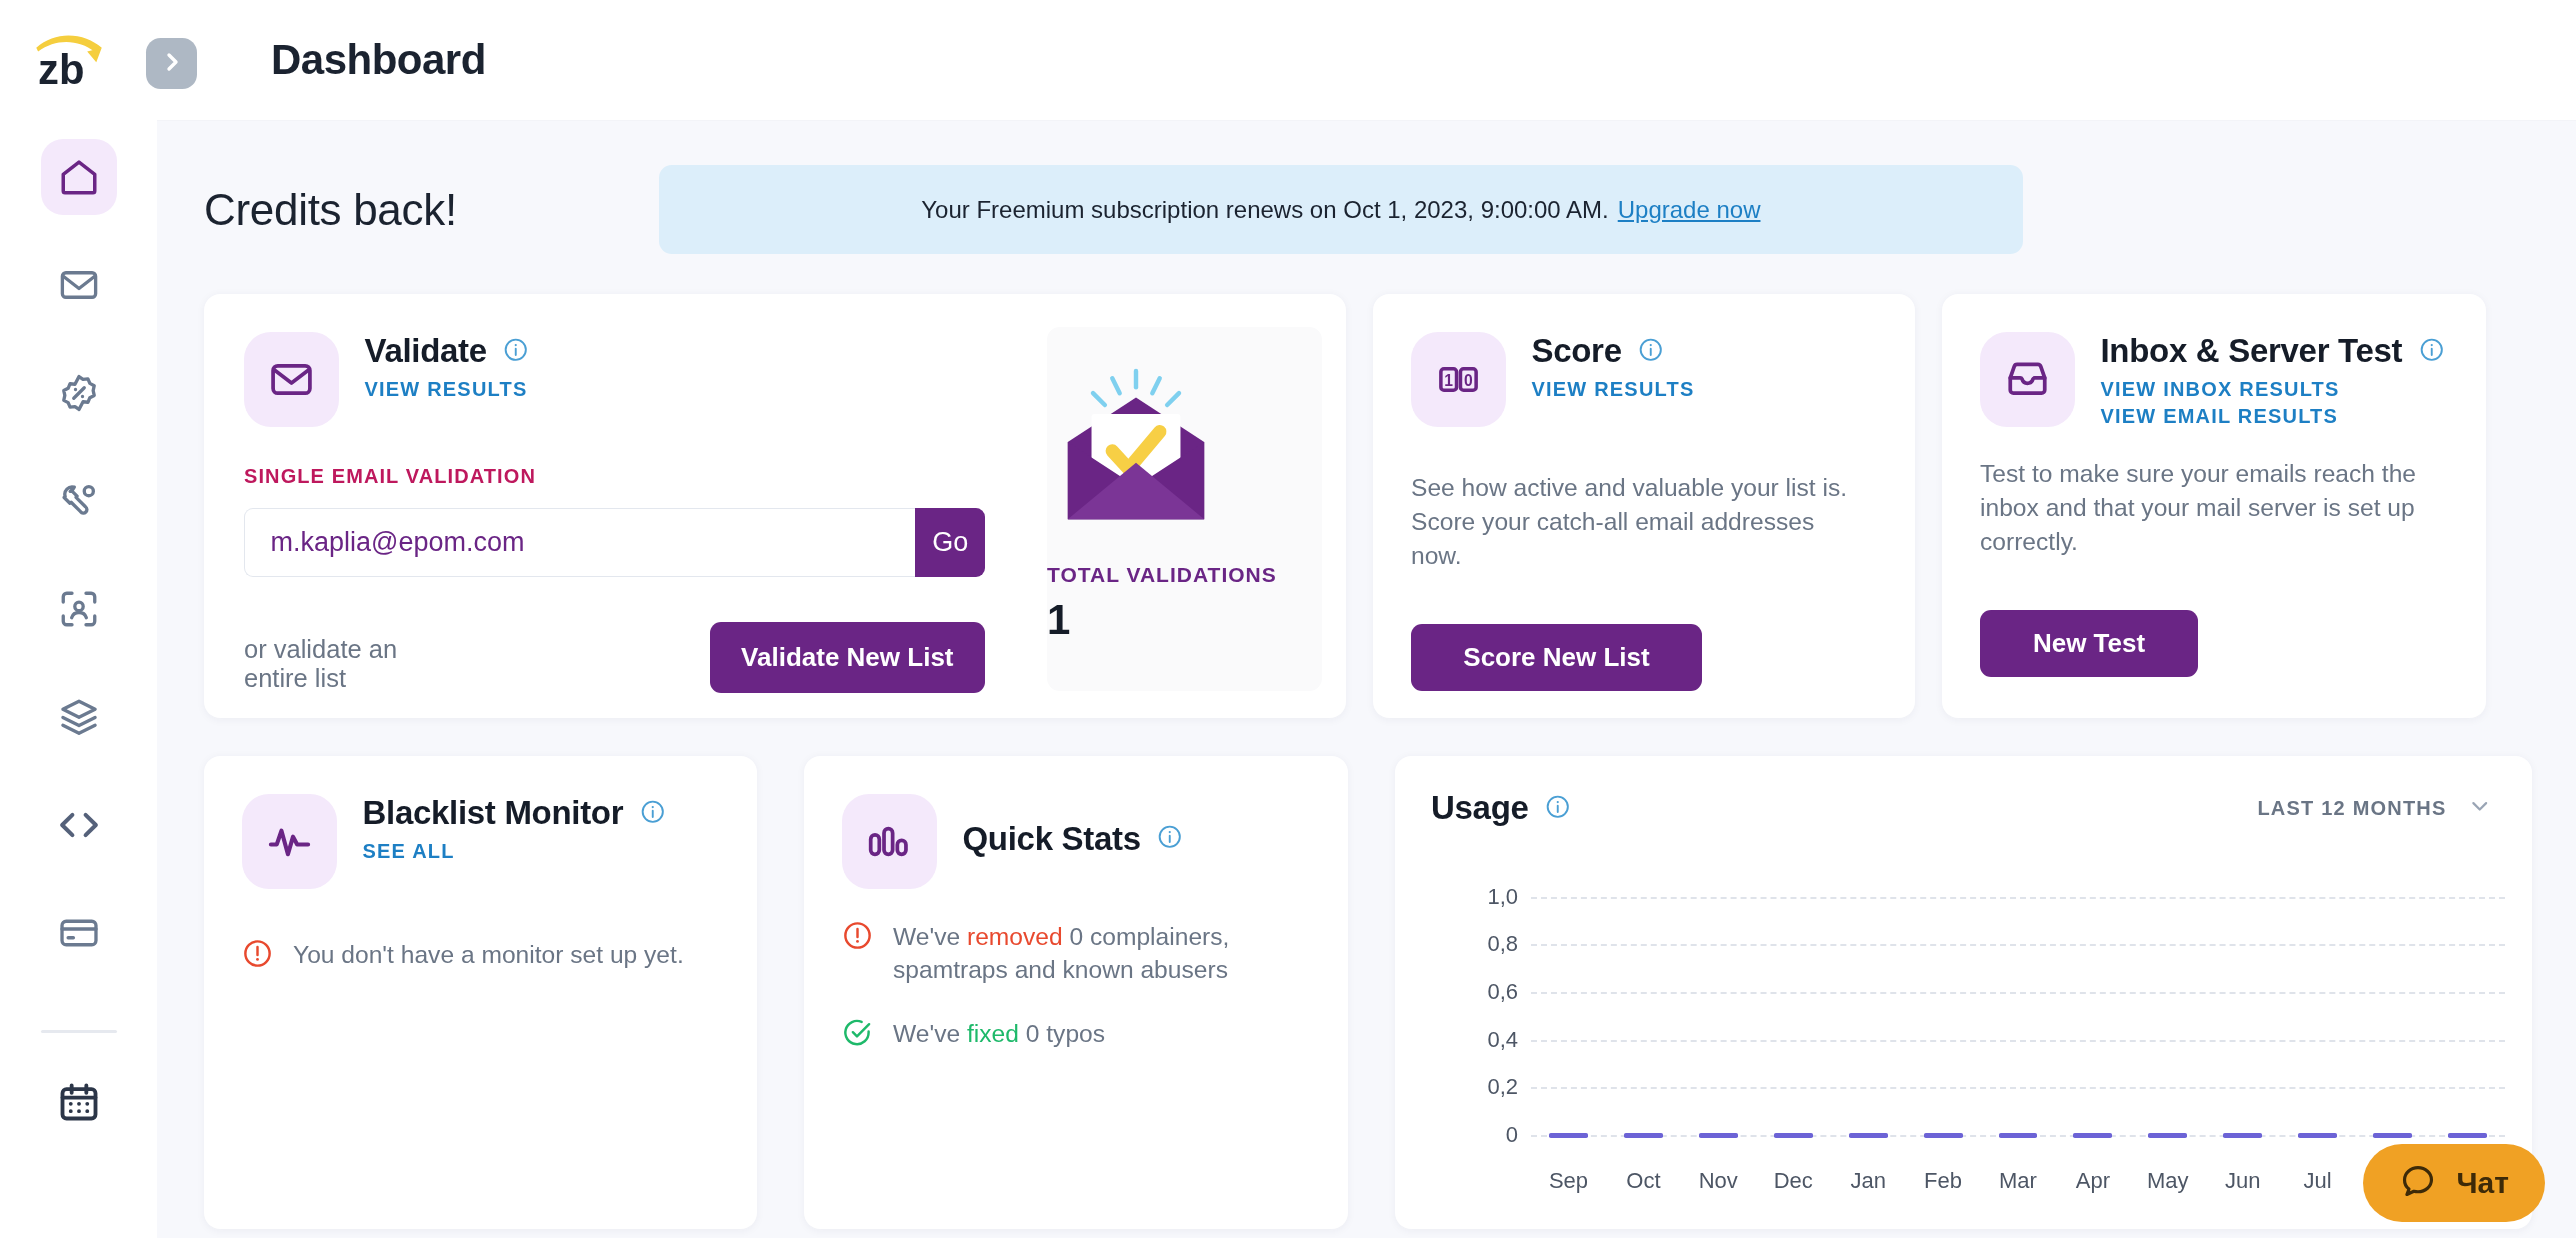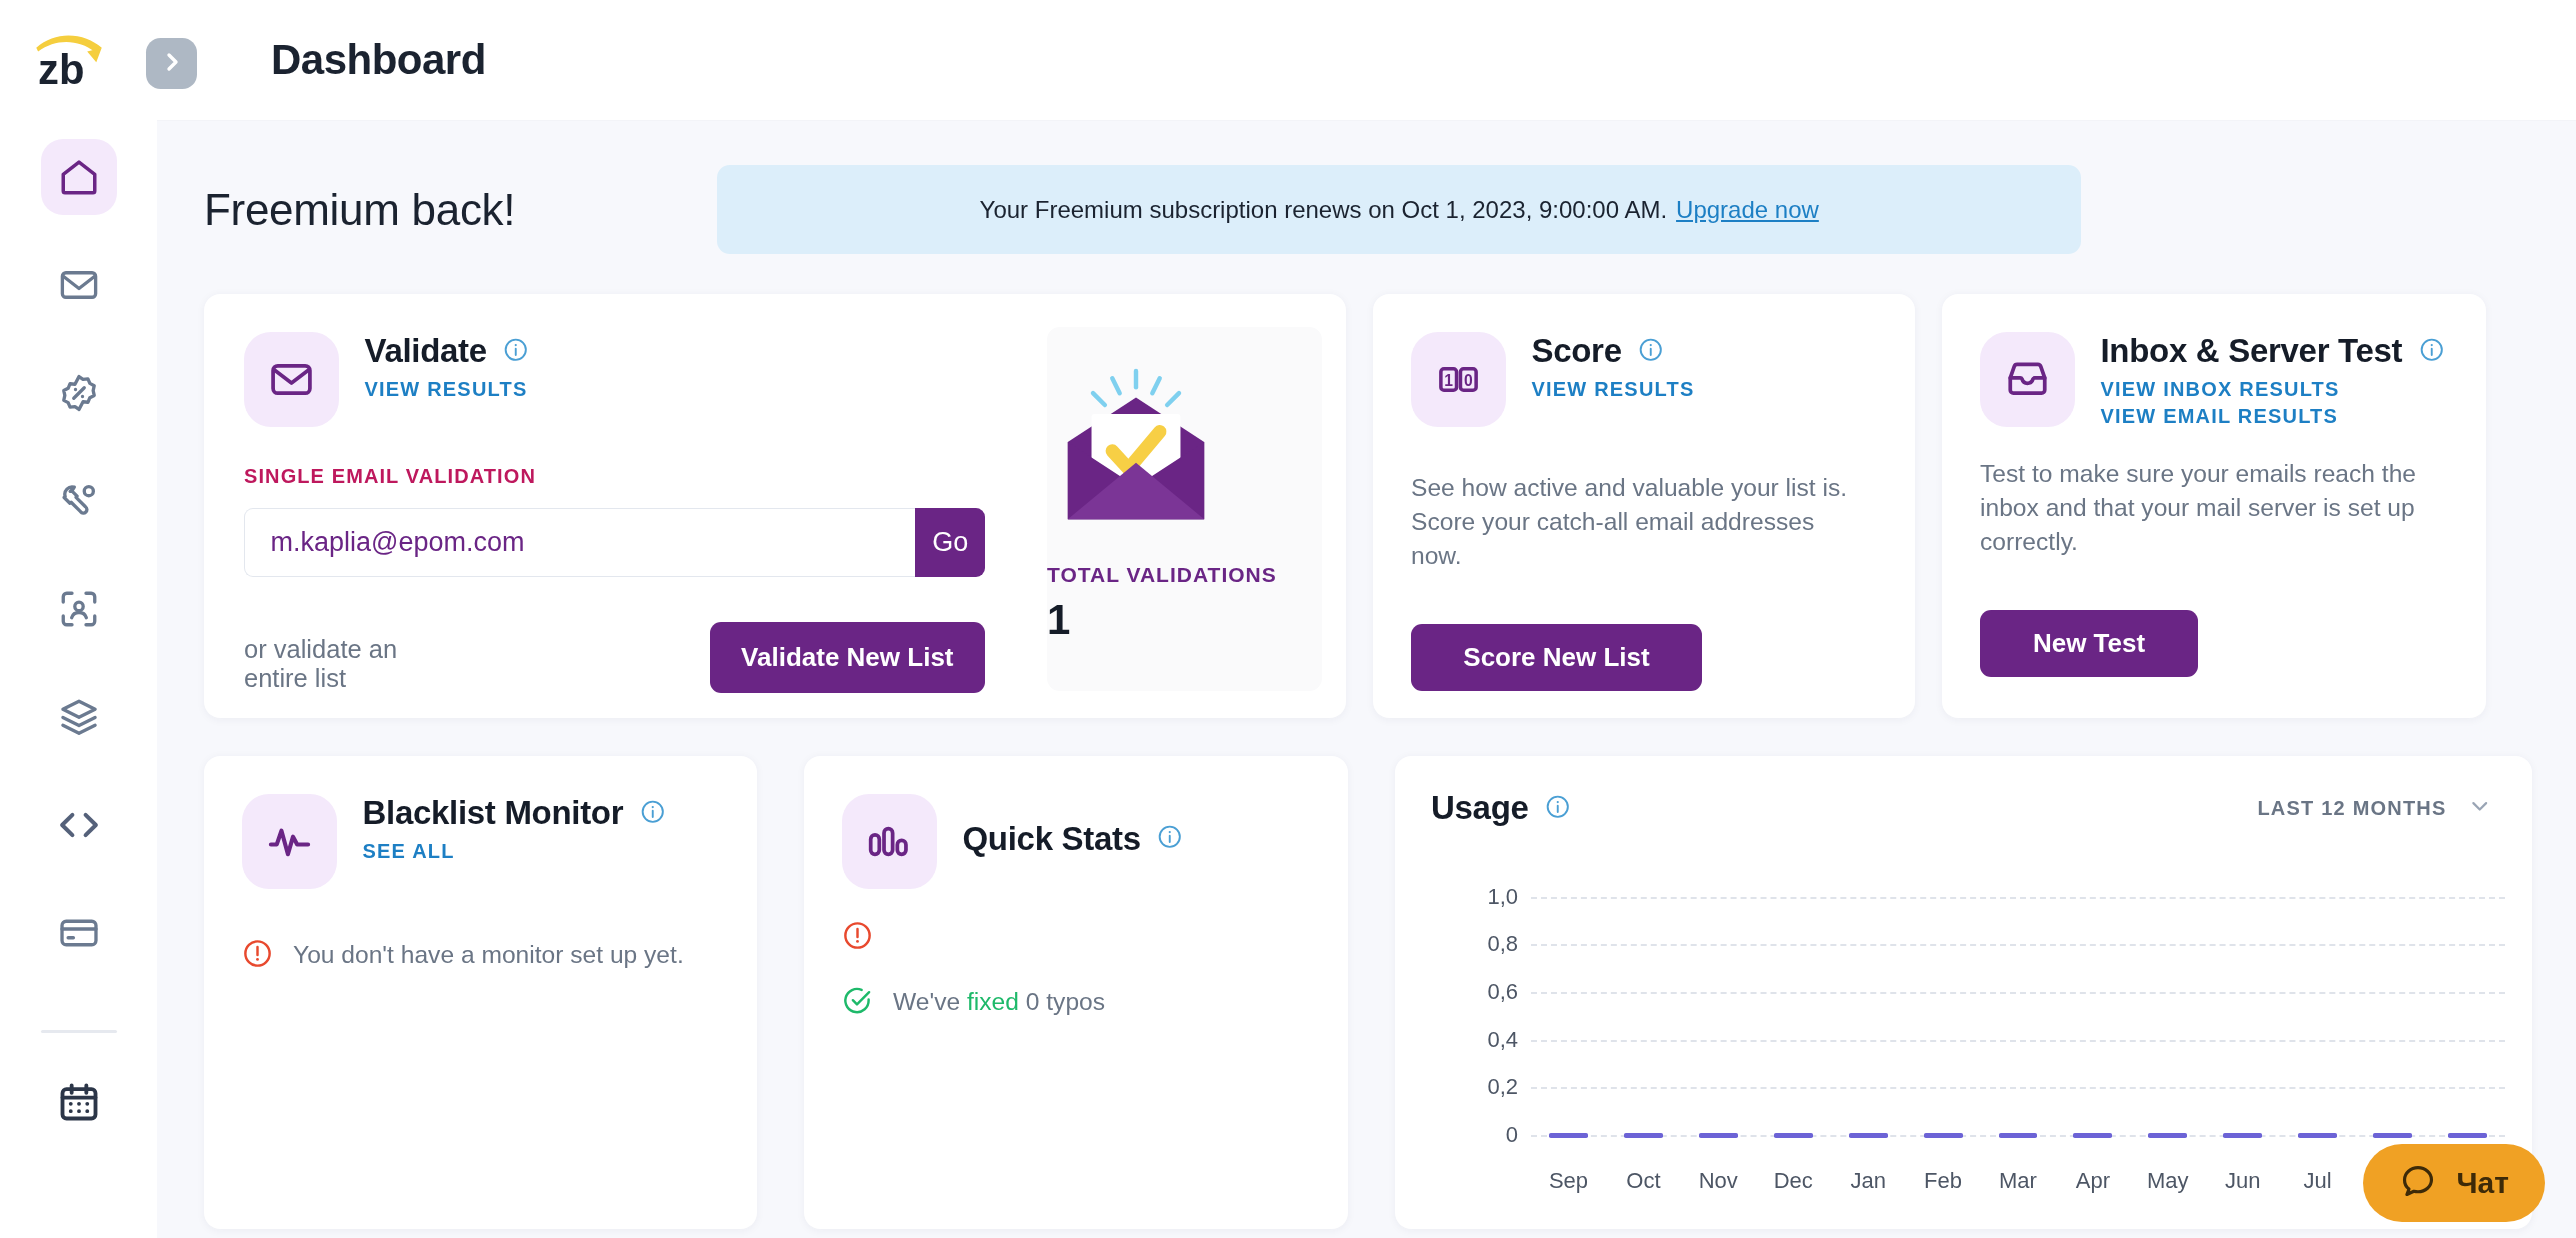--- a/index.html
+++ b/index.html
@@ -293,21 +293,21 @@
 </div>
 
 <div id="header">
   <div id="page-title">Dashboard</div>
 
 </div>
 
 <div id="main">
 
   <div id="welcome-row">
-    <div id="welcome-title">Freemium back!</div>
+    <div id="welcome-title">Credits back!</div>
     <div id="renew-banner">
       <span>Your Freemium subscription renews on Oct 1, 2023, 9:00:00 AM.</span>
       <a href="#">Upgrade now</a>
     </div>
   </div>
 
   <div id="row1">
 
     <div id="validate-card" class="card">
       <div id="validate-left">
@@ -482,20 +482,23 @@
 
 
       <div class="stat-line">
         <span>
           <svg width="31" height="31" viewBox="0 0 24 24" fill="none" stroke="#e8492e" stroke-width="1.9">
             <circle cx="12" cy="12" r="9.4"></circle>
               <path d="M12 7v6.2" stroke-linecap="round"></path>
               <circle cx="12" cy="16.6" r="1.1" fill="#e8492e" stroke="none"></circle>
           </svg>
         </span>
+        <span class="stat-text">
+          <span>We've </span><span class="removed">removed</span><span> 0 complainers, spamtraps and known abusers</span>
+        </span>
       </div>
 
       <div class="stat-line">
         <span>
           <svg width="31" height="31" viewBox="0 0 24 24" fill="none" stroke="#1eb96a" stroke-width="1.9" stroke-linecap="round" stroke-linejoin="round">
             <path d="M20.6 11.2V12a9 9 0 1 1-5.4-8.2"></path>
               <path d="M8.4 11.8 11.6 15 21 5.6"></path>
           </svg>
         </span>
         <span class="stat-text">

